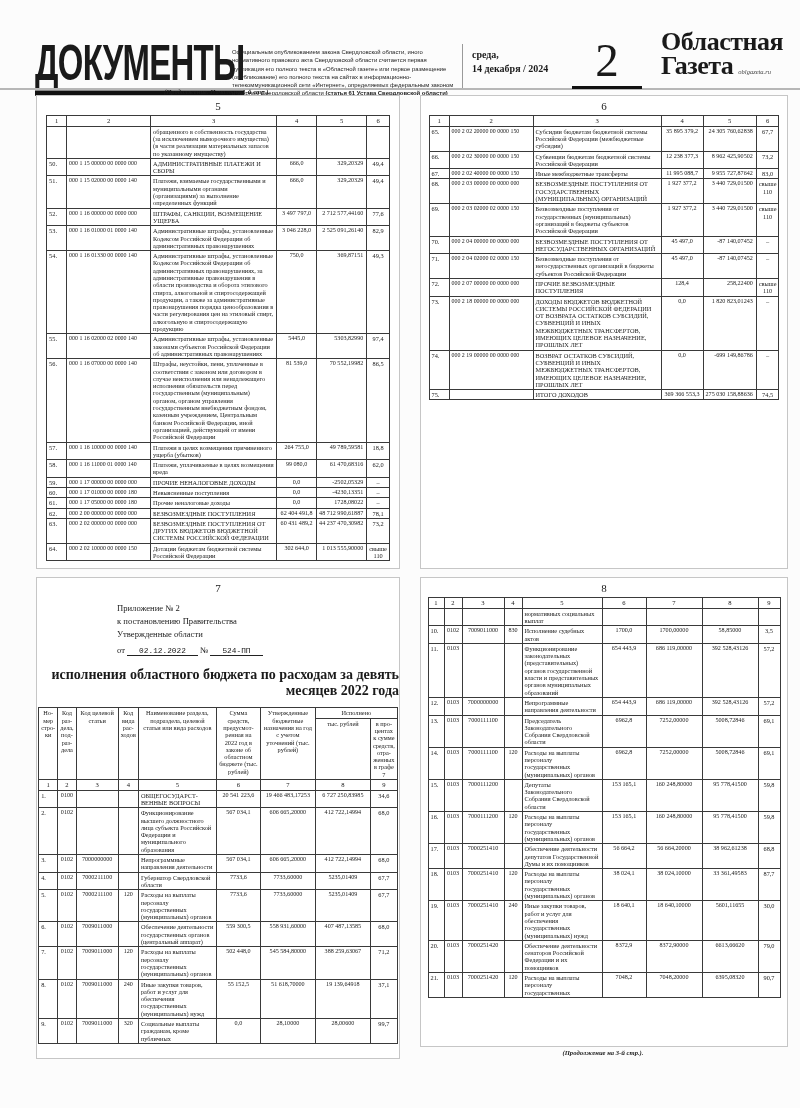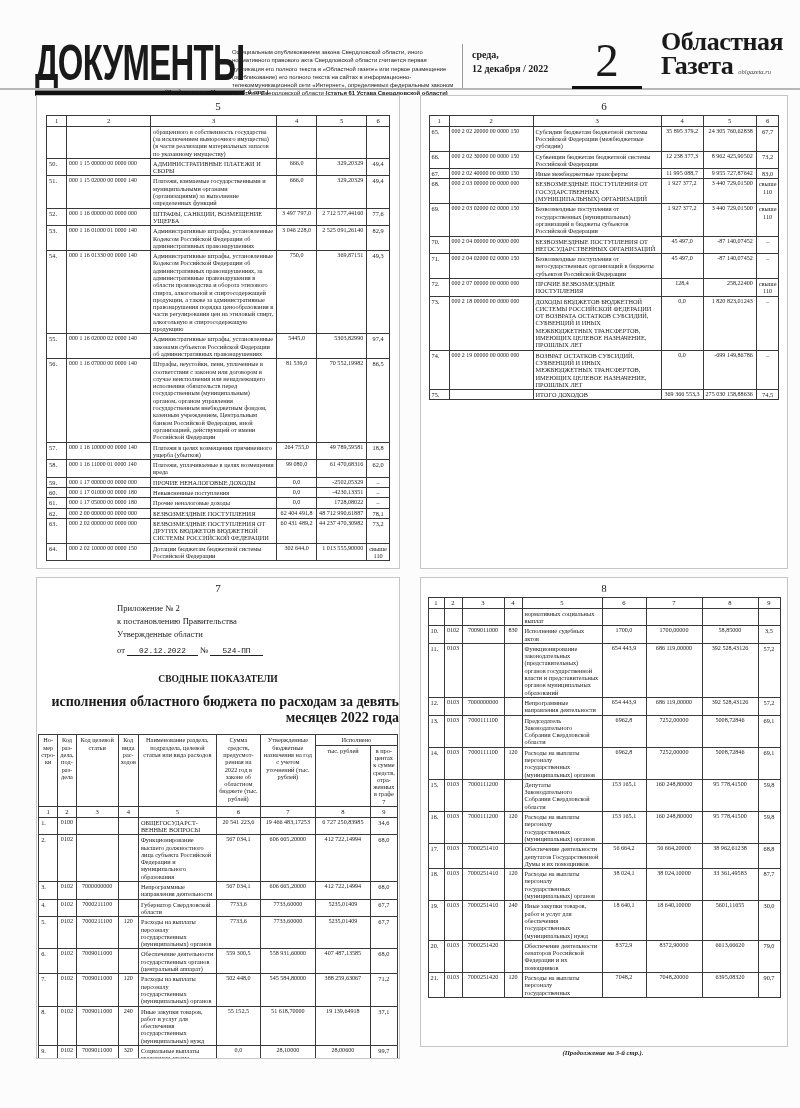--- a/index.html
+++ b/index.html
@@ -69,21 +69,21 @@
 </style>
 </head>
 <body>
 
 <div class="masthead">ДОКУМЕНТЫ</div>
 <div class="legal"><span>Официальным опубликованием закона Свердловской области, иного нормативного правового акта Свердловской области считается первая публикация его полного текста в «Областной газете» или первое размещение (опубликование) его полного текста на сайтах в информационно-телекоммуникационной сети «Интернет», определяемых федеральным законом и законом Свердловской области </span><b>(статья 61 Устава Свердловской области)</b></div>
 <div class="hdr-vline"></div>
 <div class="hdr-hline"></div>
 <div class="dateblock">
   <div>среда,</div>
-  <div>12 декабря / 2022</div>
+  <div>14 декабря / 2024</div>
 </div>
 <div class="pagenum">2</div>
 <div class="brand">
   <div>Областная</div>
   <div><span>Газета</span><span class="site">oblgazeta.ru</span></div>
 </div>
 <div class="cont-note cont-top">(Продолжение. Начало на 1-й стр.).</div>
 
 <section class="box box5">
   <div class="tnum">5</div>
@@ -359,21 +359,20 @@
     <div>Приложение № 2</div>
     <div>к постановлению Правительства</div>
     <div>Утвержденные области</div>
     <div class="docline">
       <span>от</span>
       <span class="uline">02.12.2022</span>
       <span>№</span>
       <span class="uline">524-ПП</span>
     </div>
   </div>
-  <div class="title1">СВОДНЫЕ ПОКАЗАТЕЛИ</div>
   <div class="title2">исполнения областного бюджета по расходам за девять месяцев 2022 года</div>
   <table class="t78">
     <colgroup>
         <col style="width:16px">
         <col style="width:18px">
         <col style="width:42px">
         <col style="width:18px">
         <col style="width:78px">
         <col style="width:44px">
         <col style="width:55px">

